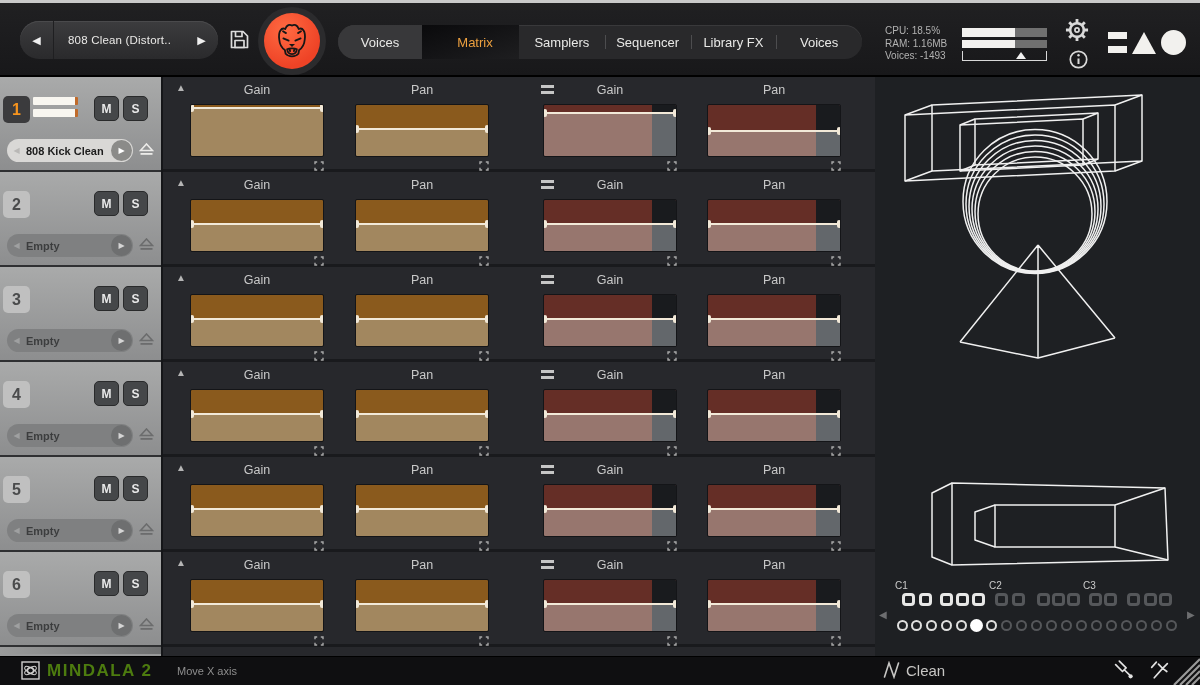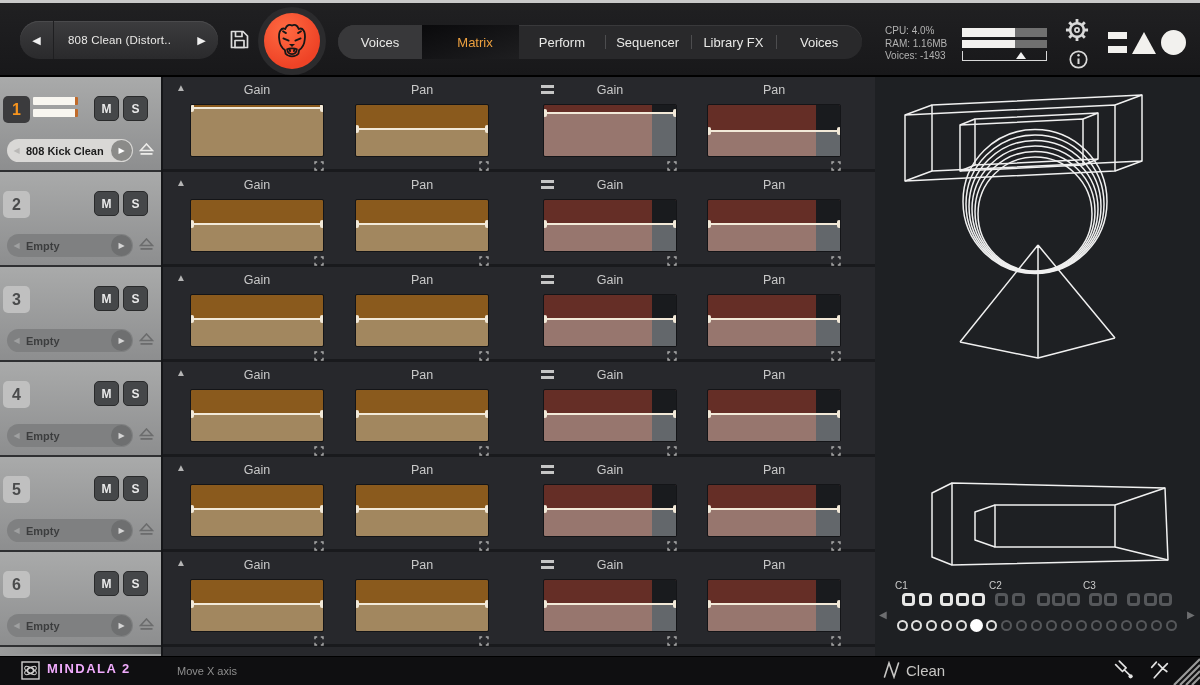--- a/index.html
+++ b/index.html
@@ -99,21 +99,21 @@
   .bdot{position:absolute;width:13px;height:13px;border-radius:4px;border:3px solid #55575a;box-sizing:border-box;cursor:pointer;}
   .bdot.bright{border-color:#e8e8e7;}
   .wdot{position:absolute;width:11px;height:11px;border-radius:50%;border:2.5px solid #55575a;box-sizing:border-box;cursor:pointer;}
   .wdot.bright{border-color:#e0e0df;}
   .wdot.active{width:13px;height:13px;border:none;background:#ffffff;}
   .karrow{position:absolute;font-size:10px;color:#6d6e70;cursor:pointer;}
 
   
   .footer{position:absolute;left:0;top:656px;width:1200px;height:29px;background:#0f0f11;border-top:1px solid #000;box-sizing:border-box;}
   .f-logo{position:absolute;left:21px;top:4px;line-height:0;}
-  .f-brand{position:absolute;left:47px;top:4px;font-size:13px;font-weight:bold;color:#f0abfc;letter-spacing:1.5px;}
+  .f-brand{position:absolute;left:47px;top:4px;font-size:17px;font-weight:bold;color:#4d7c0f;letter-spacing:1.5px;}
   .f-hint{position:absolute;left:177px;top:8px;font-size:11px;color:#8e8e8e;}
   .f-animod{position:absolute;left:883px;top:4px;display:flex;align-items:center;gap:6px;
             font-size:15px;color:#c7c6c4;}
   .f-fork{position:absolute;left:1112px;top:3px;line-height:0;cursor:pointer;}
   .f-fork2{position:absolute;left:1148px;top:3px;line-height:0;cursor:pointer;}
   .f-grip{position:absolute;right:0;bottom:0;line-height:0;cursor:nwse-resize;}
 </style>
 </head>
 <body>
 
@@ -144,28 +144,28 @@
           <path d="M21.5,39 C24,37.5 32,37.5 34.5,39 C34,43 32,45.5 28,45.5 C24,45.5 22,43 21.5,39 Z"></path>
           <path d="M24.5,38.5 L25.5,41.5"></path>
             <path d="M31.5,38.5 L30.5,41.5"></path>
         </svg>
       </div>
     </div>
 
     <nav class="tab-bar">
         <div class="tab light">Voices</div>
         <div class="tab active" style="color: rgb(237, 160, 63);">Matrix</div>
-        <div class="tab plain">Perform</div>
+        <div class="tab plain">Samplers</div>
         <div class="tab plain sep">Sequencer</div>
         <div class="tab plain sep">Library FX</div>
         <div class="tab plain sep">Voices</div>
       </nav>
 
     <div class="stats">
-        <div>CPU: 4.0%</div>
+        <div>CPU: 18.5%</div>
         <div>RAM: 1.16MB</div>
         <div>Voices: -1493</div>
       </div>
 
     <div class="meters">
       <div class="mbar">
           <div class="fill" style="width: 62%;"></div>
         </div>
       <div class="mbar b2">
           <div class="fill" style="width: 62%;"></div>

